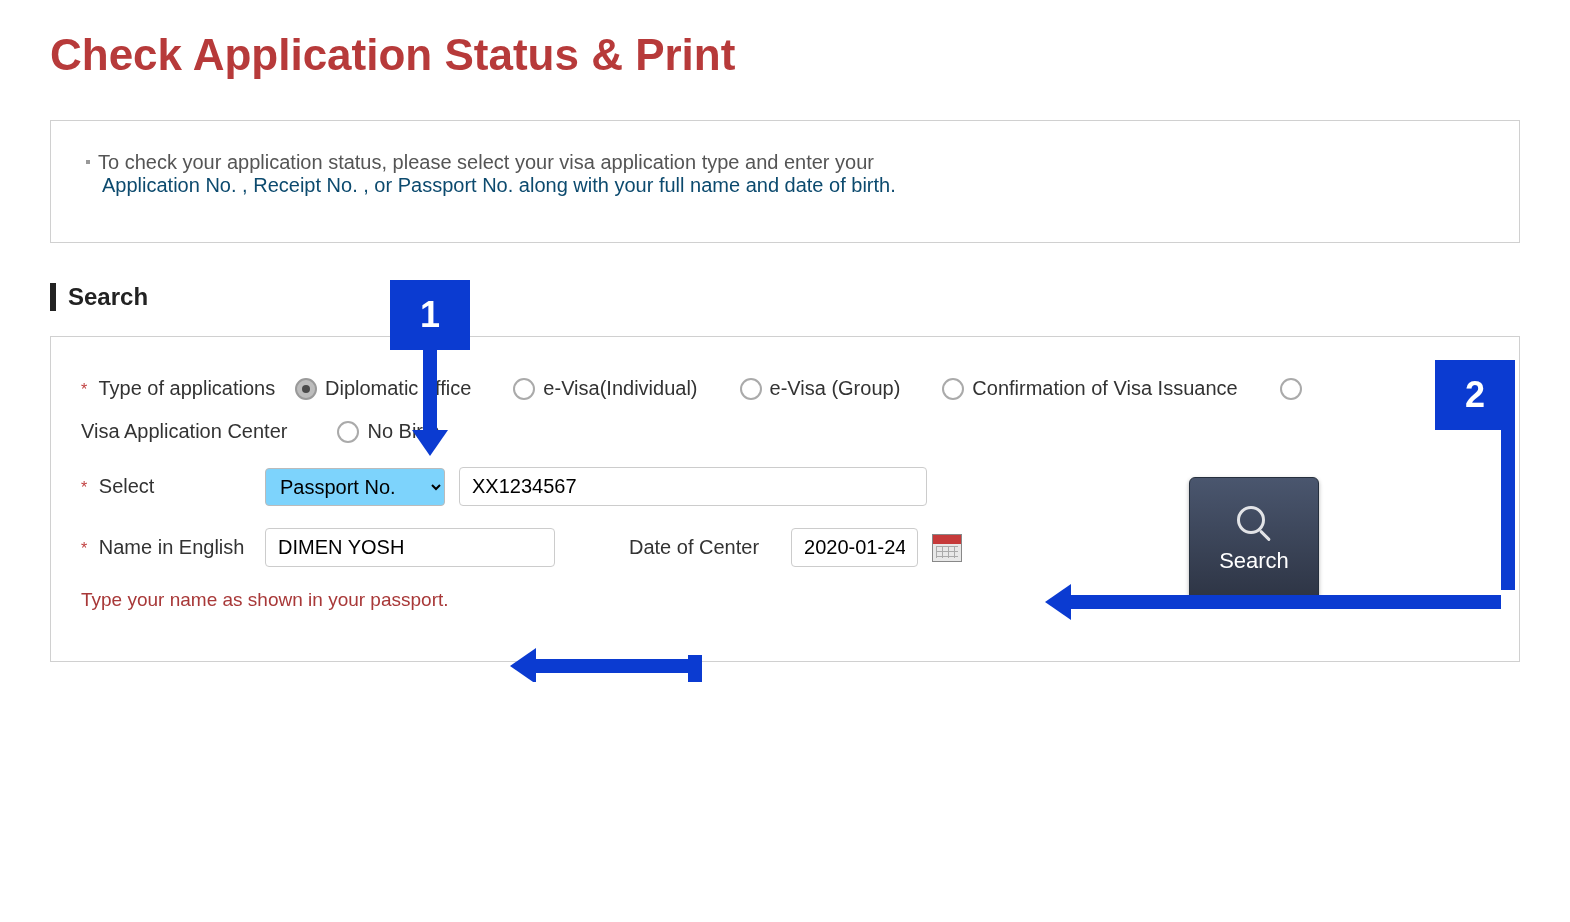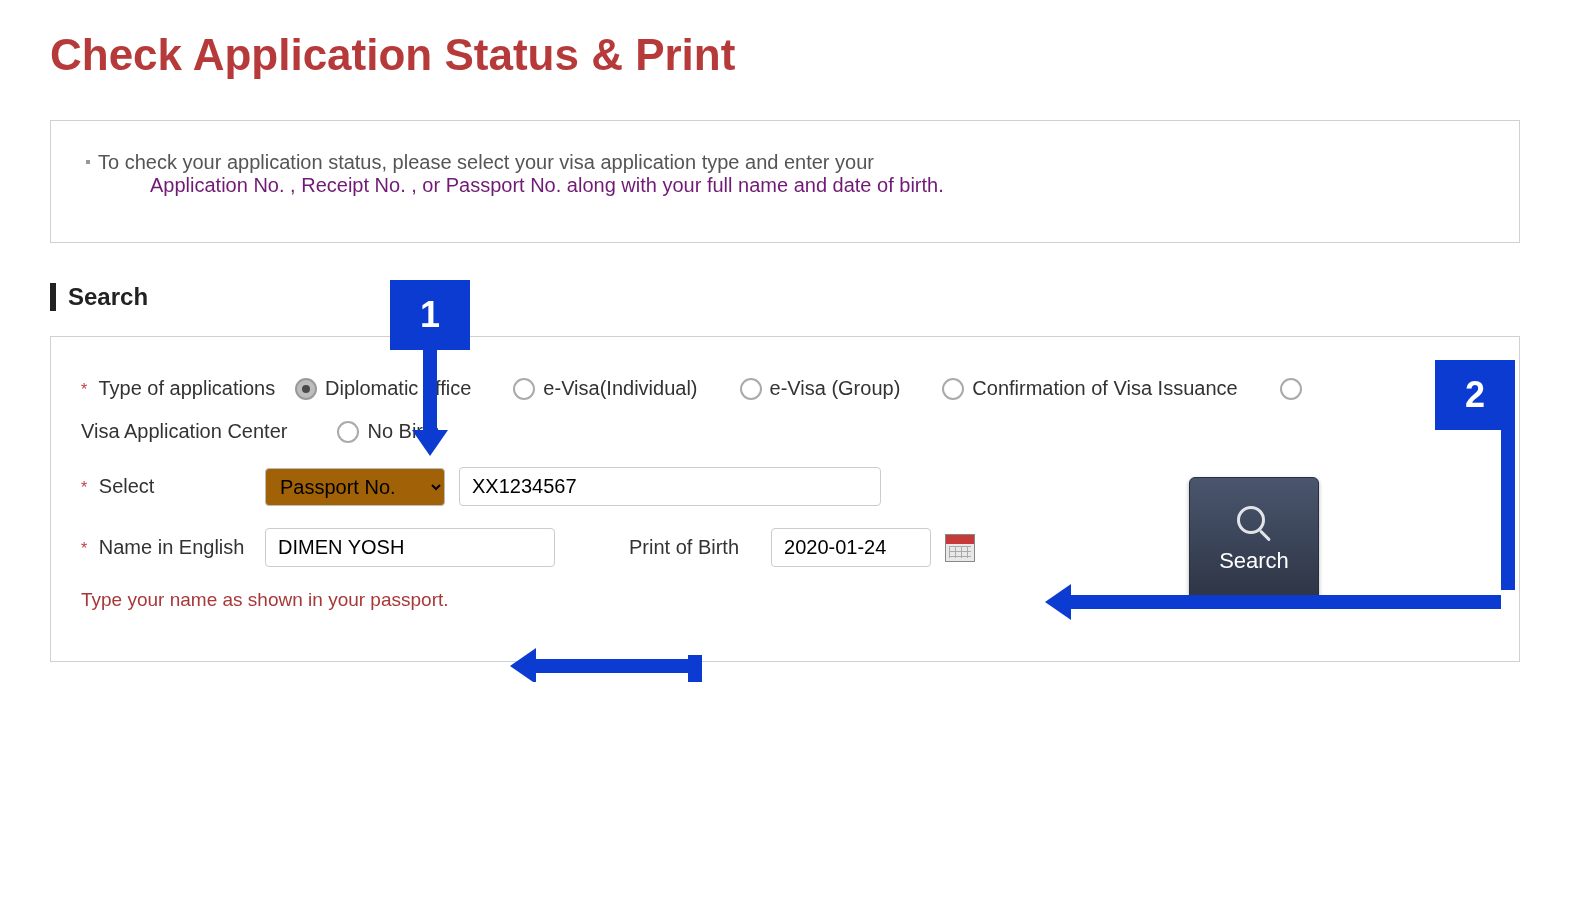--- a/index.html
+++ b/index.html
@@ -16,21 +16,21 @@
     font-size: 44px;
     font-weight: bold;
     margin: 10px 0 40px 0;
   }
   .info-box {
     border: 1px solid #d0d0d0;
     padding: 30px 19px 45px 35px;
     margin-bottom: 40px;
   }
   .info-line1 { color: #555; }
-  .info-line2 { color: #701a75; margin-left: 48px; }
+  .info-line2 { color: #0c4a6e; }
   .bullet-dot {
     display: inline-block;
     width: 4px; height: 4px;
     background: #999;
     vertical-align: middle;
     margin-right: 8px;
     margin-bottom: 3px;
   }
   .section-header {
     font-size: 24px;
@@ -83,33 +83,33 @@
     content: "";
     width: 8px; height: 8px;
     background: #4a4a4a;
     border-radius: 50%;
   }
   select.select-ctl {
     font-size: 20px;
     padding: 6px 10px;
     border: 1px solid #bbb;
     border-radius: 4px;
-    background: #a16207;
+    background: #7dd3fc;
     min-width: 180px;
   }
   input.text-ctl {
     font-size: 20px;
     padding: 7px 12px;
     border: 1px solid #ccc;
     border-radius: 4px;
     background: #fff;
   }
-  .id-input { width: 422px; }
+  .id-input { width: 468px; }
   .name-input { width: 290px; }
-  .dob-input { width: 160px; }
+  .dob-input { width: 127px; text-align: center; }
   .dob-label { margin: 0 18px 0 60px; }
   .cal-icon {
     display: inline-block;
     width: 30px; height: 28px;
     background: linear-gradient(#fff 0 30%, #e8e8e8 30% 100%);
     border: 1px solid #888;
     position: relative;
   }
   .cal-icon::before {
     content: "";
@@ -277,21 +277,21 @@
       <input class="text-ctl id-input" value="XX1234567" style="">
     </div>
 
     <div class="row">
       <span class="label-col label-col-short">
         <span class="req">*</span>
         <span>Name in English</span>
       </span>
       <input class="text-ctl name-input" value="DIMEN YOSH" style="">
 
-      <span class="dob-label">Print of Birth</span>
+      <span class="dob-label">Date of Center</span>
       <input class="text-ctl dob-input" value="2020-01-24" style="">
       <span class="cal-icon"></span>
     </div>
 
     <div class="hint">Type your name as shown in your passport.</div>
 
     <div class="search-btn">
       <span class="mag-icon"></span>
       <span>Search</span>
     </div>

